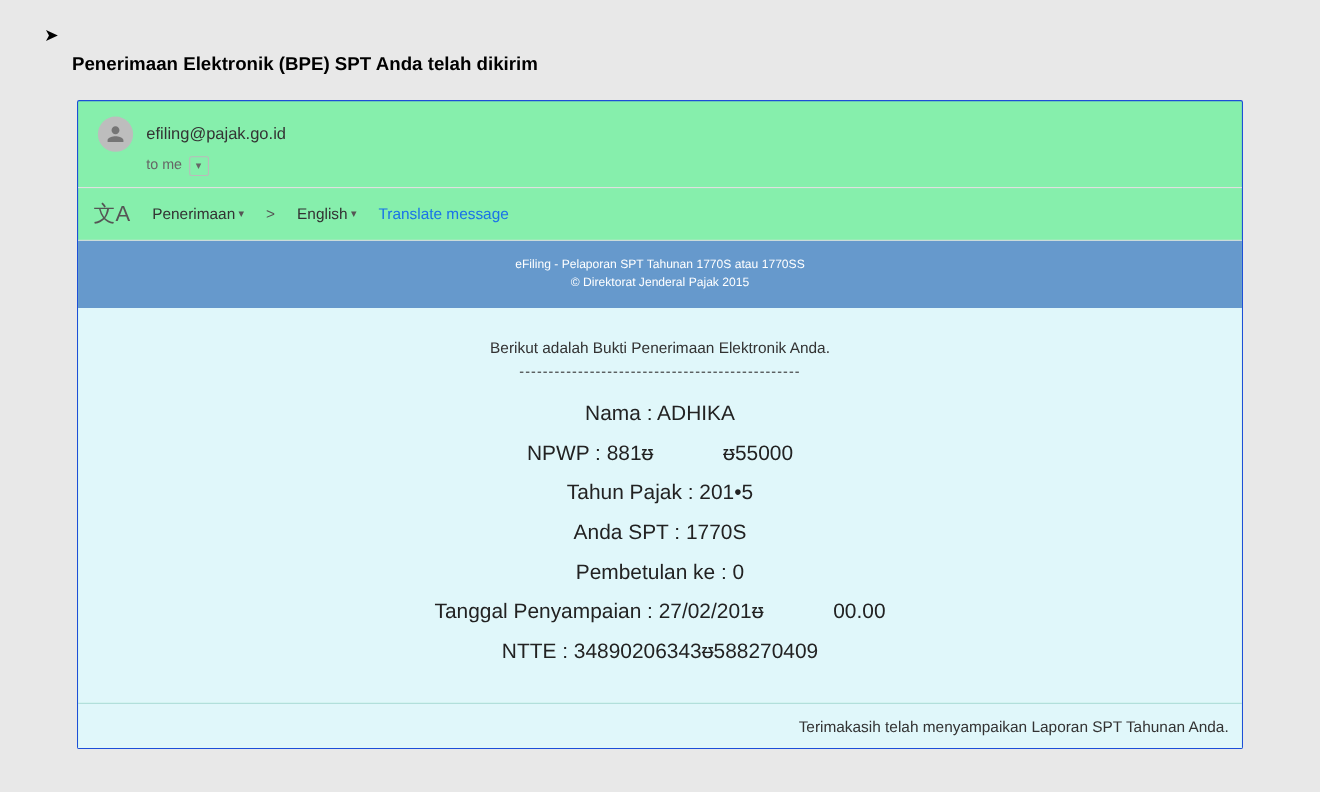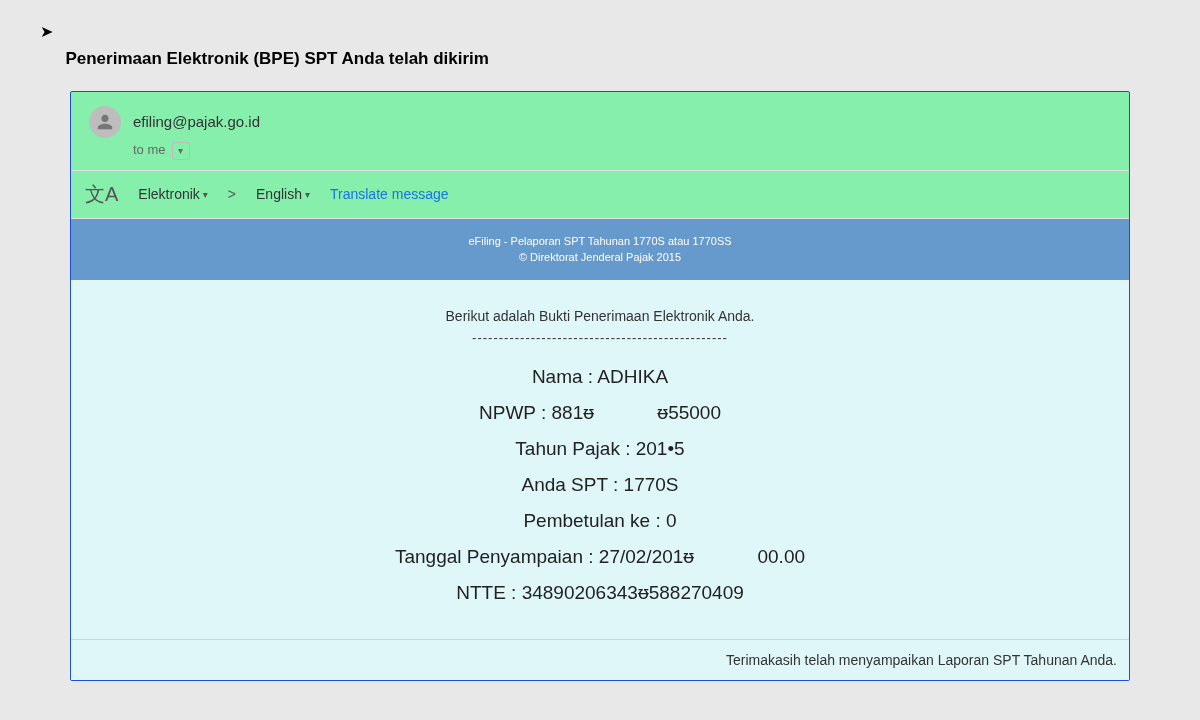--- a/index.html
+++ b/index.html
@@ -234,21 +234,21 @@
       </div>
       <div class="email-to-row">
         <span class="email-to-text">to me</span>
         <span class="dropdown-arrow">▾</span>
       </div>
     </div>
 
     <div class="translate-bar">
       <span class="translate-icon">文A</span>
       <span class="lang-select">
-        <span>Elektronik</span>
+        <span>Penerimaan</span>
         <span class="lang-arrow">▾</span>
       </span>
       <span class="arrow-separator">&gt;</span>
       <span class="lang-select">
         <span>English</span>
         <span class="lang-arrow">▾</span>
       </span>
       <a class="translate-link">Translate message</a>
     </div>
 

